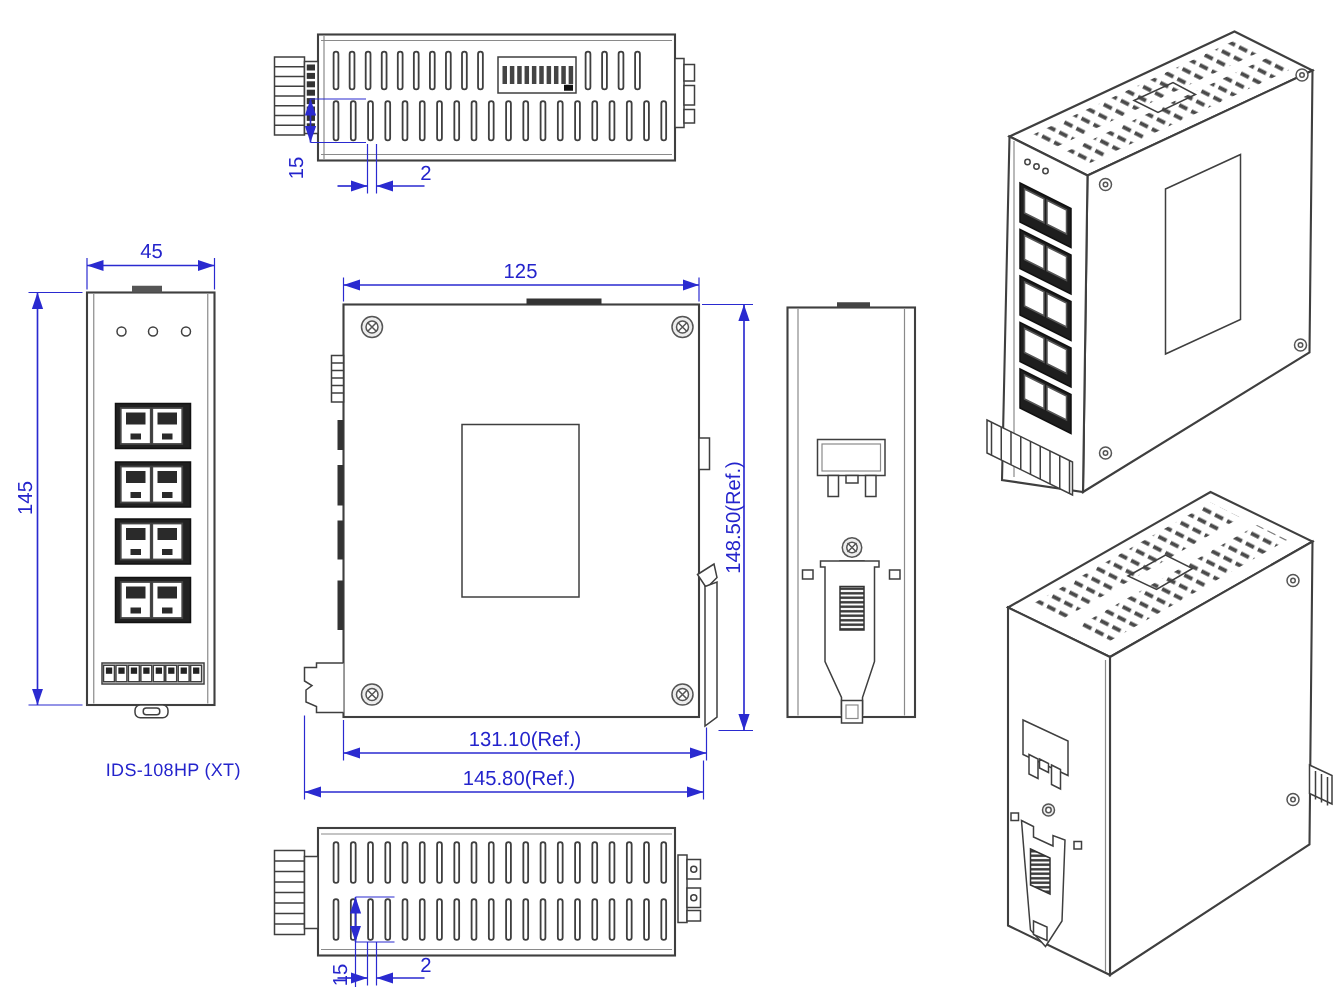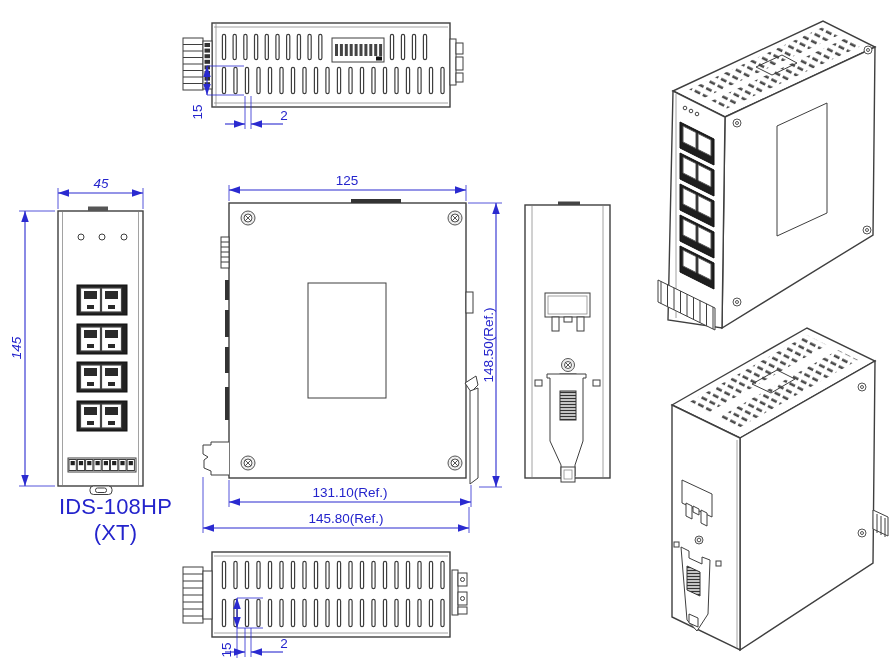--- a/index.html
+++ b/index.html
@@ -8,22 +8,22 @@
   .view{position:absolute;}
   svg{display:block;overflow:visible;}
   .ln{stroke:#3f3f3f;fill:none;stroke-width:1.4;}
   .ln2{stroke:#3f3f3f;fill:none;stroke-width:1;}
   .lnt{stroke:#8a8a8a;fill:none;stroke-width:0.8;}
   .wfill{fill:#ffffff;}
   .dkfill{fill:#212121;}
   .dim{stroke:#2a2ad0;stroke-width:1.1;fill:none;}
   .ext{stroke:#2a2ad0;stroke-width:0.8;fill:none;}
   .dimtxt{fill:#2424cc;font-size:13.5px;font-family:"Liberation Sans",sans-serif;}
-  .model-label{position:absolute;left:38px;top:494px;width:155px;text-align:center;
-               color:#2424cc;font-size:22px;letter-spacing:0.2px;}
+  .model-label{position:absolute;left:38px;top:506px;width:155px;text-align:center;
+               color:#2424cc;font-size:12px;letter-spacing:0.2px;}
 </style>
 </head>
 <body>
 
 <div class="canvas">
 
   <svg width="0" height="0" style="position:absolute">
     <defs>
       <marker id="arr" markerWidth="11" markerHeight="8" refX="10" refY="4" orient="auto-start-reverse">
         <path d="M0,0.6 L10,4 L0,7.4 Z" fill="#2a2ad0"></path>
@@ -99,21 +99,21 @@
       <g>
         <line x1="67" y1="88" x2="67" y2="121" class="ext"></line>
         <line x1="73" y1="88" x2="73" y2="121" class="ext"></line>
         <line x1="47" y1="116" x2="67" y2="116" class="dim" marker-end="url(#arr)"></line>
         <line x1="105" y1="116" x2="73" y2="116" class="dim" marker-end="url(#arr)"></line>
         <text class="dimtxt" text-anchor="middle" x="106" y="112">2</text>
       </g>
     </svg>
   </div>
 
-  <div class="view" style="left:5px;top:176px;font-style:italic;">
+  <div class="view" style="left:5px;top:160px;">
     <svg width="200" height="332" viewBox="0 0 200 332">
       <g>
         <line x1="53" y1="33" x2="53" y2="12" class="ext"></line>
         <line x1="138" y1="33" x2="138" y2="12" class="ext"></line>
         <line x1="53" y1="17" x2="138" y2="17" class="dim" marker-start="url(#arr)" marker-end="url(#arr)"></line>
         <text class="dimtxt" text-anchor="middle" x="96" y="12">45</text>
       </g>
       <g>
         <line x1="50" y1="35" x2="14" y2="35" class="ext"></line>
         <line x1="50" y1="310" x2="14" y2="310" class="ext"></line>

